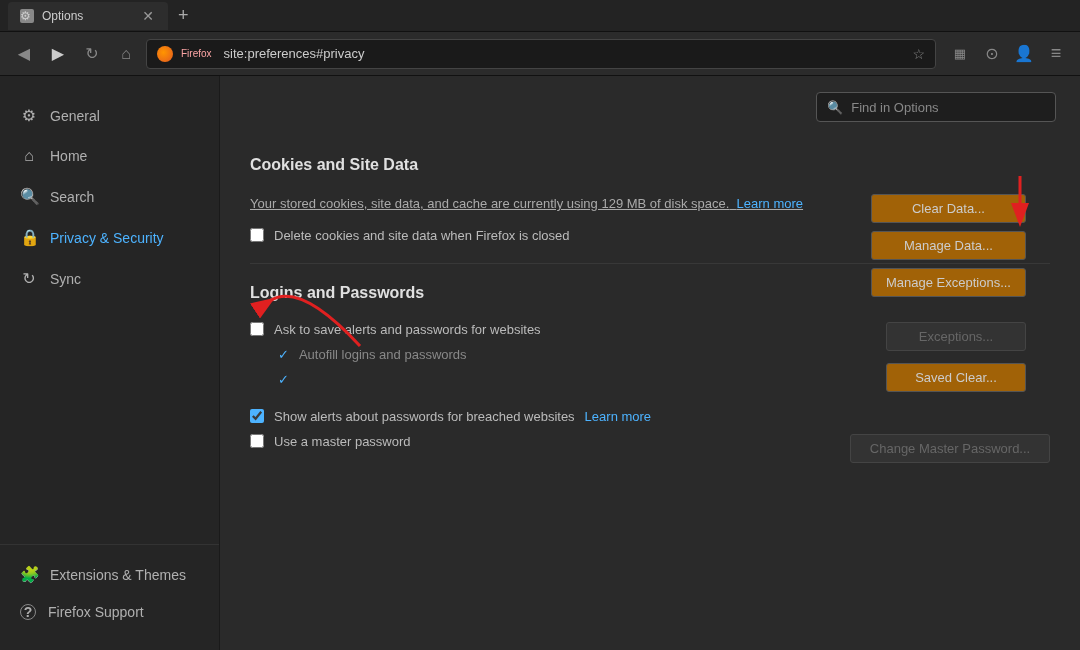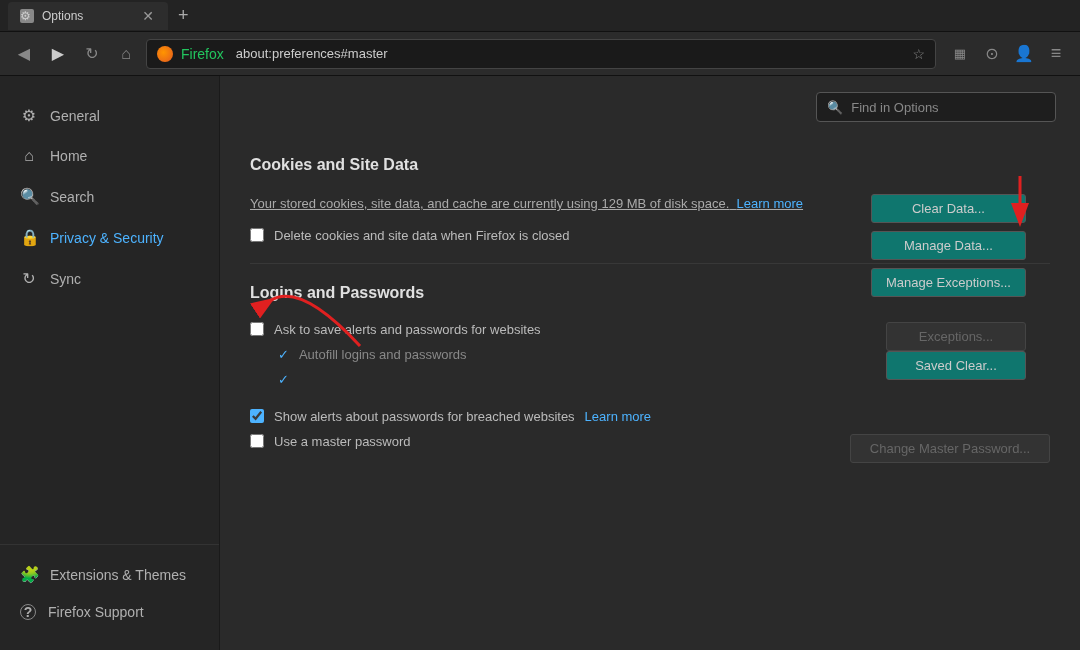--- a/index.html
+++ b/index.html
@@ -211,21 +211,21 @@
       text-decoration: underline;
     }
     .learn-more {
       color: #4db3ff;
       text-decoration: none;
       font-size: 13px;
     }
 
     
     .btn {
-      background: #0f766e;
+      background: #a16207;
       border: 1px solid #555;
       color: #ccc;
       font-size: 13px;
       padding: 6px 14px;
       border-radius: 3px;
       cursor: pointer;
       min-width: 140px;
       text-align: center;
     }
 
@@ -271,21 +271,21 @@
       margin: 20px 0;
     }
 
     
     .logins-buttons {
       position: absolute;
       right: 24px;
       top: 0;
       display: flex;
       flex-direction: column;
-      gap: 0;
+      gap: 12px;
     }
     .btn-disabled {
       background: #333;
       border: 1px solid #444;
       color: #666;
       font-size: 13px;
       padding: 6px 14px;
       border-radius: 3px;
       cursor: default;
       min-width: 140px;
@@ -315,22 +315,22 @@
   </div>
 </div>
 
 <div class="nav-bar">
   <button class="nav-btn" title="Back">◀</button>
   <button class="nav-btn active" title="Forward">▶</button>
   <button class="nav-btn" title="Reload">↻</button>
   <button class="nav-btn" title="Home">⌂</button>
   <div class="address-bar-wrap">
     <div class="ff-logo"></div>
-    <span style="color:#22c55e;font-size:14px;">Firefox</span>
-    <span style="font-size:13px;color:#ccc;flex:1;margin-left:4px;">about:preferences#master</span>
+    <span style="color:#fca5a5;font-size:10px;">Firefox</span>
+    <span style="font-size:13px;color:#ccc;flex:1;margin-left:4px;">site:preferences#privacy</span>
     <span class="address-star">☆</span>
   </div>
   <div class="nav-right-icons">
     <button class="nav-btn" title="Library" style="font-size:13px;">▦</button>
     <button class="nav-btn" title="Sync">⊙</button>
     <button class="nav-btn" title="Account">👤</button>
     <button class="nav-btn" title="Menu" style="font-size:18px;">≡</button>
   </div>
 </div>
 

